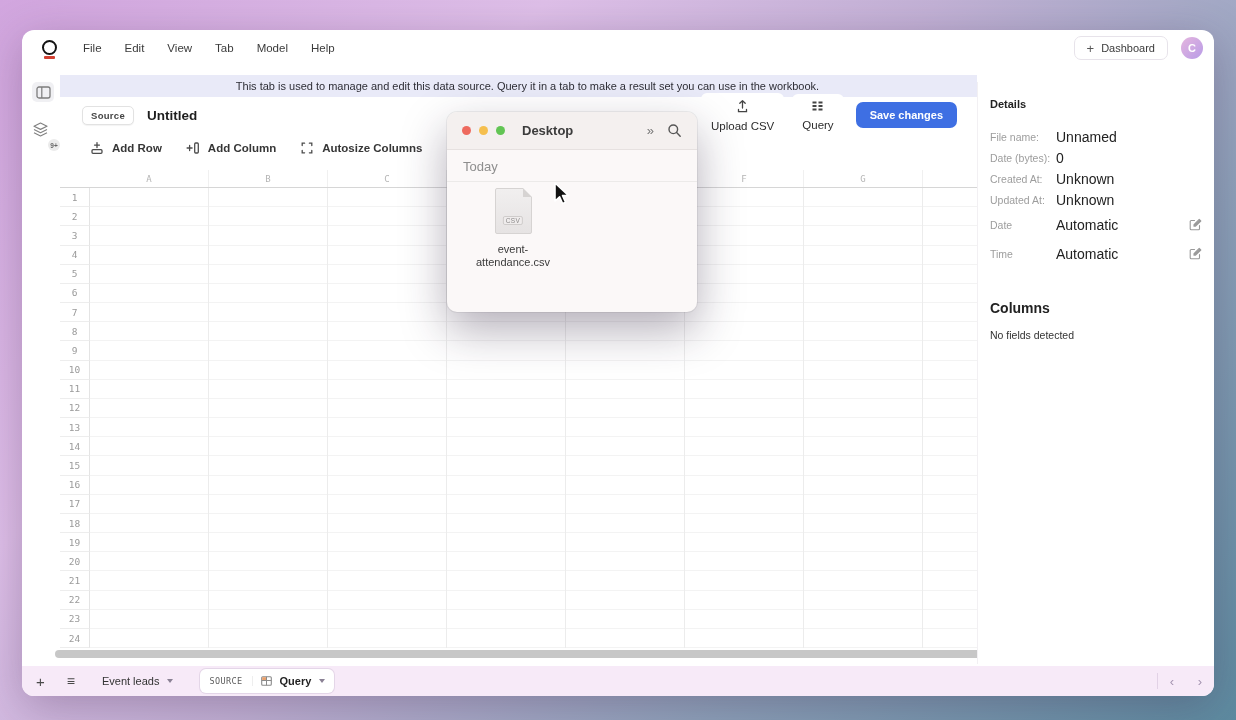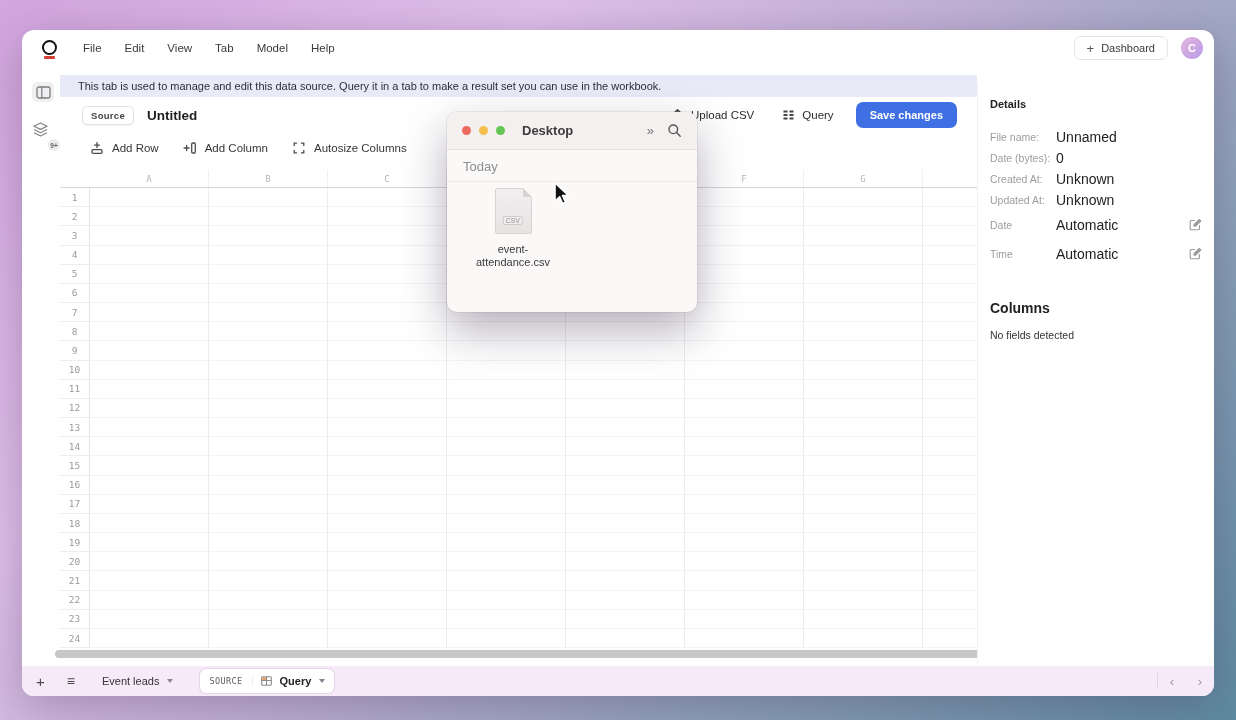--- a/index.html
+++ b/index.html
@@ -22,30 +22,30 @@
   .menu-item { font-size:11.5px; color:#3b3b3b; cursor:default; }
   .dashboard-btn { margin-left:auto; display:flex; align-items:center; gap:7px; border:1px solid #e7e3ea; border-radius:7px; height:24px; padding:0 12px; font-size:11px; color:#3b3b3b; background:#fff; }
   .dashboard-btn .plus-glyph { font-size:13px; color:#555; line-height:1; }
   .avatar { width:22px; height:22px; border-radius:50%; margin-left:13px; background:linear-gradient(135deg,#e5b5de,#b89ce7); color:#fff; font-size:11px; font-weight:700; display:flex; align-items:center; justify-content:center; }
   
   .rail { position:absolute; left:0; top:36px; width:38px; bottom:30px; background:#fff; }
   .rail-toggle { position:absolute; left:10px; top:16px; width:22px; height:20px; background:#f0f0f3; border-radius:5px; display:flex; align-items:center; justify-content:center; }
   .rail-layers { position:absolute; left:10px; top:56px; width:24px; height:26px; }
   .layers-badge { position:absolute; right:-4px; bottom:-3px; width:12px; height:12px; border-radius:50%; background:#ebebeb; color:#666; font-size:6.5px; font-weight:700; display:flex; align-items:center; justify-content:center; }
   
-  .banner { position:absolute; left:38px; top:45px; width:917px; height:22px; background:#e9eaf8; display:flex; align-items:center; padding-left:18px; font-size:11px; color:#2e2e36; }
+  .banner { position:absolute; left:38px; top:45px; width:917px; height:22px; background:#e9eaf8; display:flex; align-items:center; padding-left:18px; font-size:11px; color:#2e2e36;justify-content:center; }
   
   .srcrow { position:absolute; left:38px; top:68px; width:917px; height:34px; display:flex; align-items:center; padding:0 20px 0 22px; }
   .source-badge { border:1px solid #e2e2e2; border-radius:5px; padding:3px 8px; font-size:9.5px; font-weight:700; color:#454545; letter-spacing:.3px; box-shadow:0 1px 1px rgba(0,0,0,.05); background:#fff; }
   .doc-title { font-size:13.5px; font-weight:700; color:#1e1e1e; margin-left:13px; }
   .srcrow-right { margin-left:auto; display:flex; align-items:center; gap:8px; }
-  .ghost-btn { display:flex; align-items:center; gap:7px; font-size:11.5px; color:#2d2d2d; padding:6px 10px; border-radius:6px; background:#fff; }
+  .ghost-btn { display:flex; align-items:center; gap:7px; font-size:11.5px; color:#2d2d2d; padding:6px 10px; border-radius:6px; background:#fff;flex-direction:column; }
   .save-btn { background:#3e6fe3; color:#fff; font-size:11px; font-weight:600; border-radius:7px; padding:7px 14px; border:none; margin-left:4px; }
   
-  .toolbar { position:absolute; left:38px; top:105px; width:917px; height:26px; display:flex; align-items:center; gap:24px; padding-left:30px; }
+  .toolbar { position:absolute; left:38px; top:105px; width:917px; height:26px; display:flex; align-items:center; gap:24px; padding-left:30px;font-weight:bold; }
   .tool-btn { display:flex; align-items:center; gap:8px; font-size:11.5px; color:#363636; }
   
   .grid { position:absolute; left:38px; top:140px; width:917px; height:478px; overflow:hidden; }
   .grid-header { height:18px; display:flex; border-bottom:1px solid #d6d6d6; }
   .corner { width:30px; flex:none; }
   .col-h { width:119px; flex:none; text-align:center; font-family:"DejaVu Sans Mono", monospace; font-size:9px; color:#b5b5b5; line-height:18px; border-right:1px solid #f0f0f0; }
   .grid-body { display:flex; height:460px; }
   .row-nums { width:30px; flex:none; display:flex; flex-direction:column; }
   .row-num { flex:1; border-bottom:1px solid #ededed; border-right:1px solid #e4e4e4; font-family:"DejaVu Sans Mono", monospace; font-size:9.5px; color:#9a9a9a; display:flex; align-items:center; justify-content:center; }
   .cells { flex:1;

